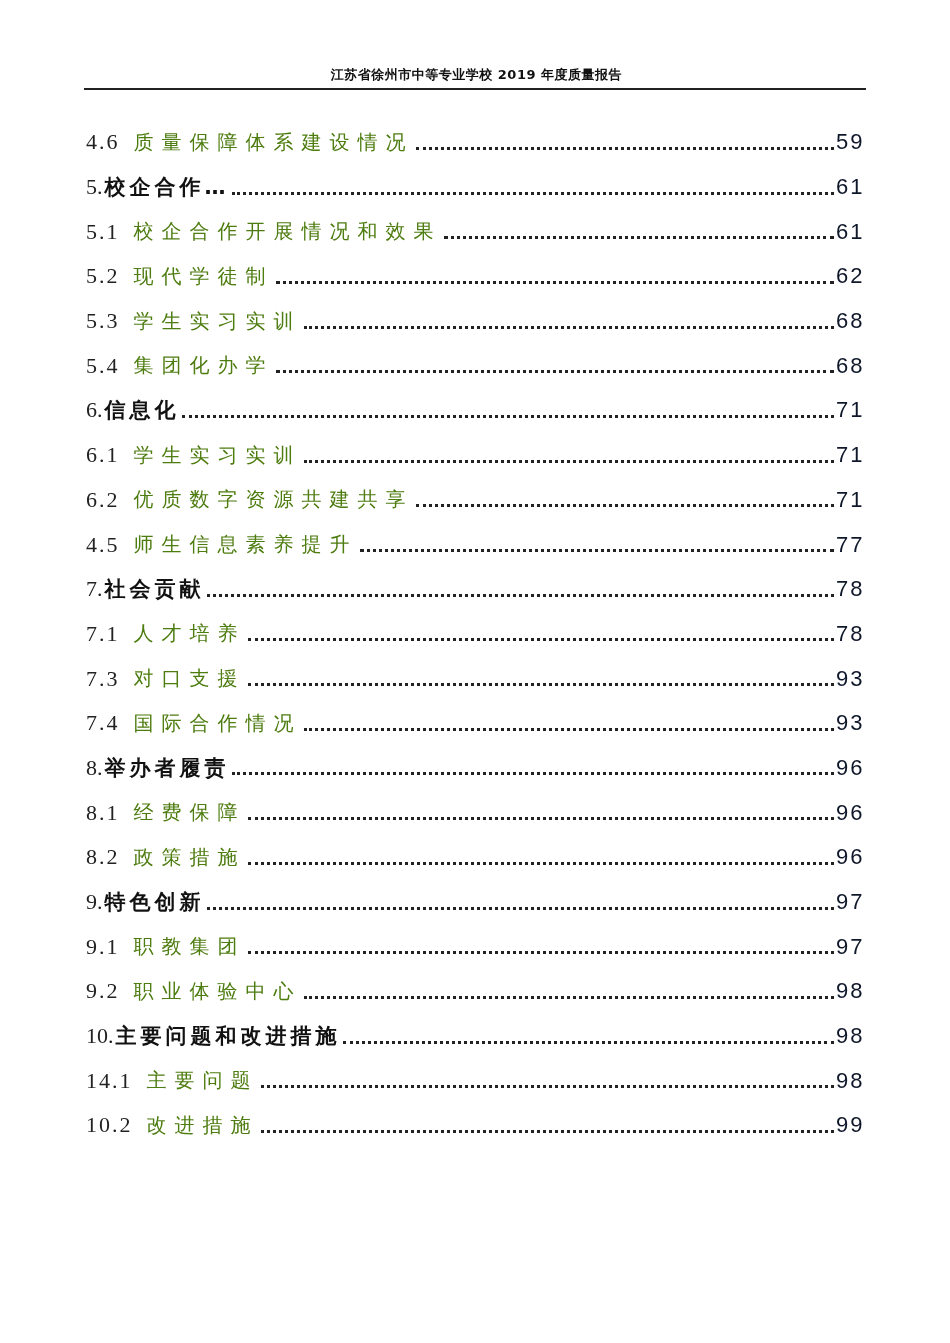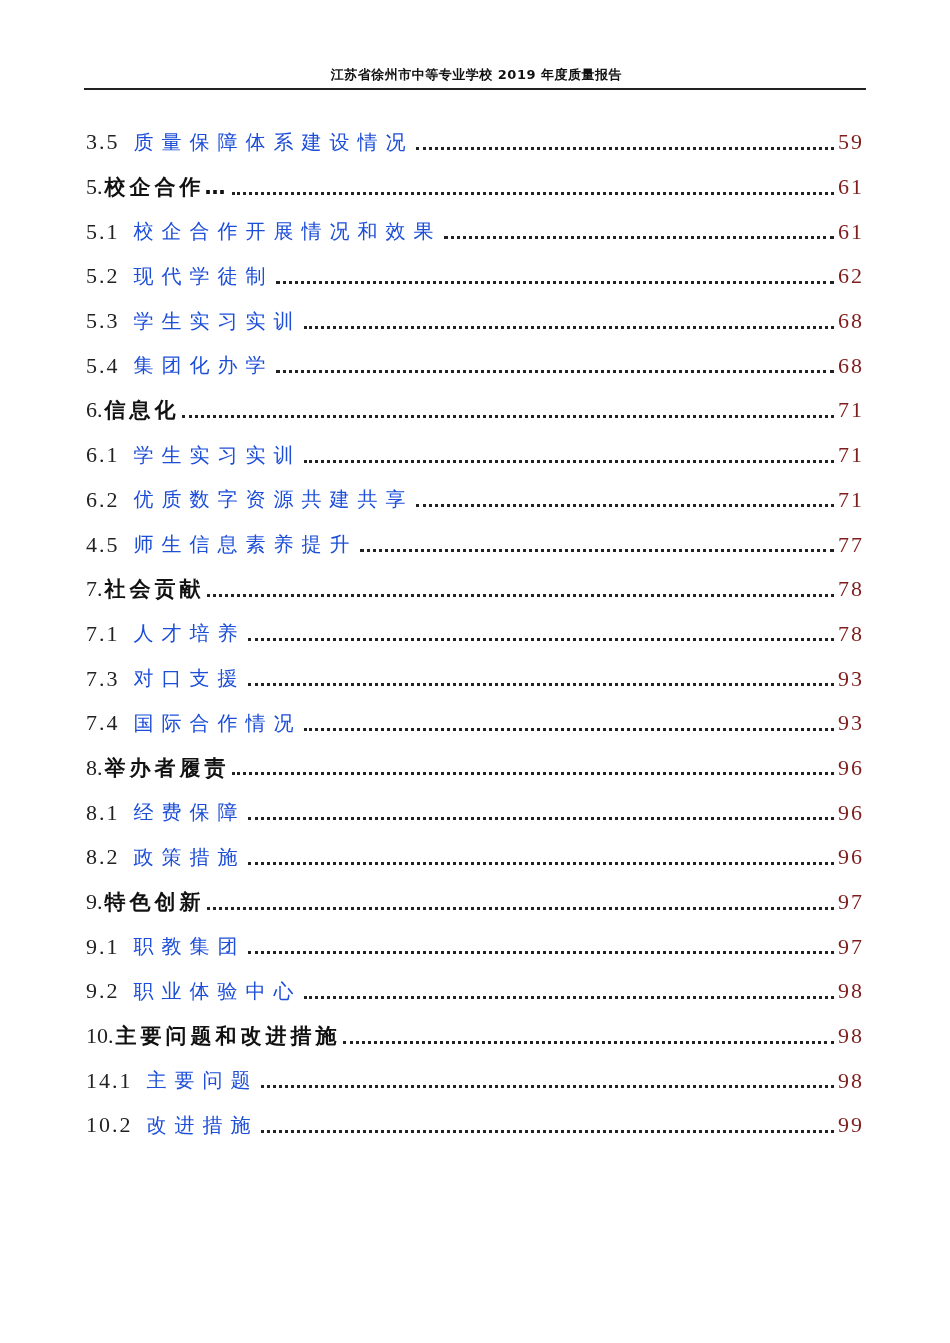--- a/index.html
+++ b/index.html
@@ -16,45 +16,45 @@
   .toc { position:absolute; left:86px; top:120px; width:780px; }
   .row {
     position:relative; height:44.7px; display:flex; align-items:center;
   }
   .num {
     font-family:"Liberation Serif", serif; font-size:22px; letter-spacing:2px;
     white-space:nowrap; color:#222;
   }
   .label {
     font-family:"DejaVu Sans", sans-serif; font-size:20px; letter-spacing:8px;
-    white-space:nowrap; color:#1d4ed8; font-weight:300;
+    white-space:nowrap; color:#4d7c0f; font-weight:300;
   }
   .row.major .label { font-weight:bold; letter-spacing:4px; color:#111; font-size:21px; }
   .row.major .num { letter-spacing:0; margin-right:2px; }
   .gap { display:inline-block; }
   .leader {
     flex:1; height:0; margin:0 2px; align-self:center; position:relative; top:6px;
     border-bottom:3px dotted #222;
   }
   .page {
-    font-family:Liberation Serif, serif; font-size:22px; letter-spacing:2px;
-    white-space:nowrap; color:#7f1d1d; min-width:30px; text-align:center;
+    font-family:Liberation Sans, sans-serif; font-size:22px; letter-spacing:2px;
+    white-space:nowrap; color:#0f172a; min-width:30px; text-align:left;
   }
 </style>
 </head>
 <body>
 
 <div class="header">
   <span class="header-title">江苏省徐州市中等专业学校 2019 年度质量报告</span>
 </div>
 
 <div class="toc">
 
 <div class="row">
-    <span class="num">3.5</span>
+    <span class="num">4.6</span>
     <span class="gap" style="width: 14px;"></span>
     <span class="label">质量保障体系建设情况</span>
     <span class="leader"></span>
     <span class="page">59</span>
   </div>
     <div class="row major">
     <span class="num">5.</span>
     <span class="gap" style="width: 0px;"></span>
     <span class="label">校企合作…</span>
     <span class="leader"></span>

